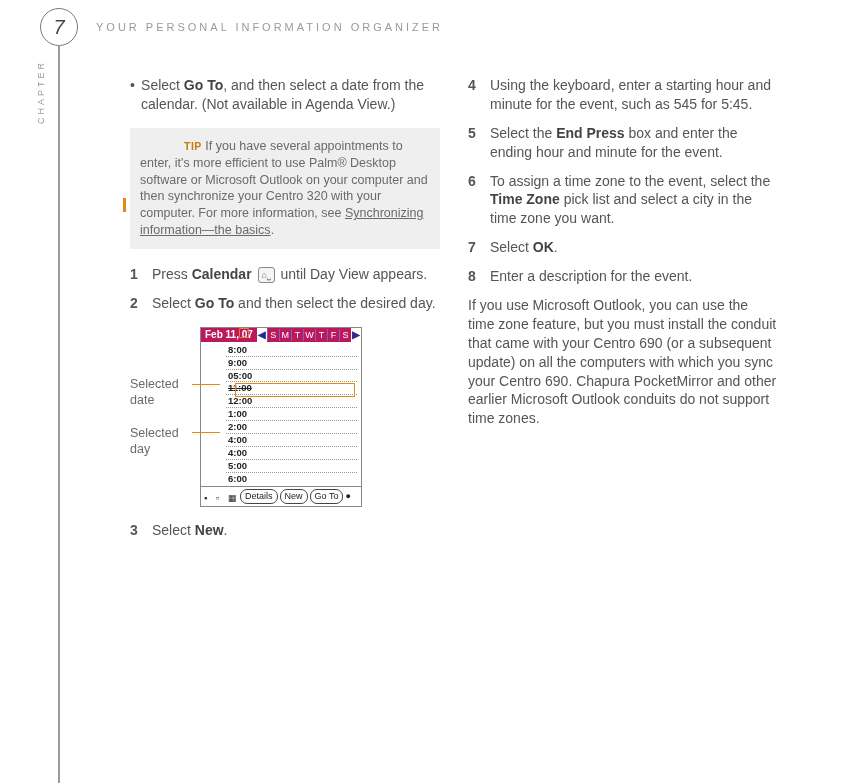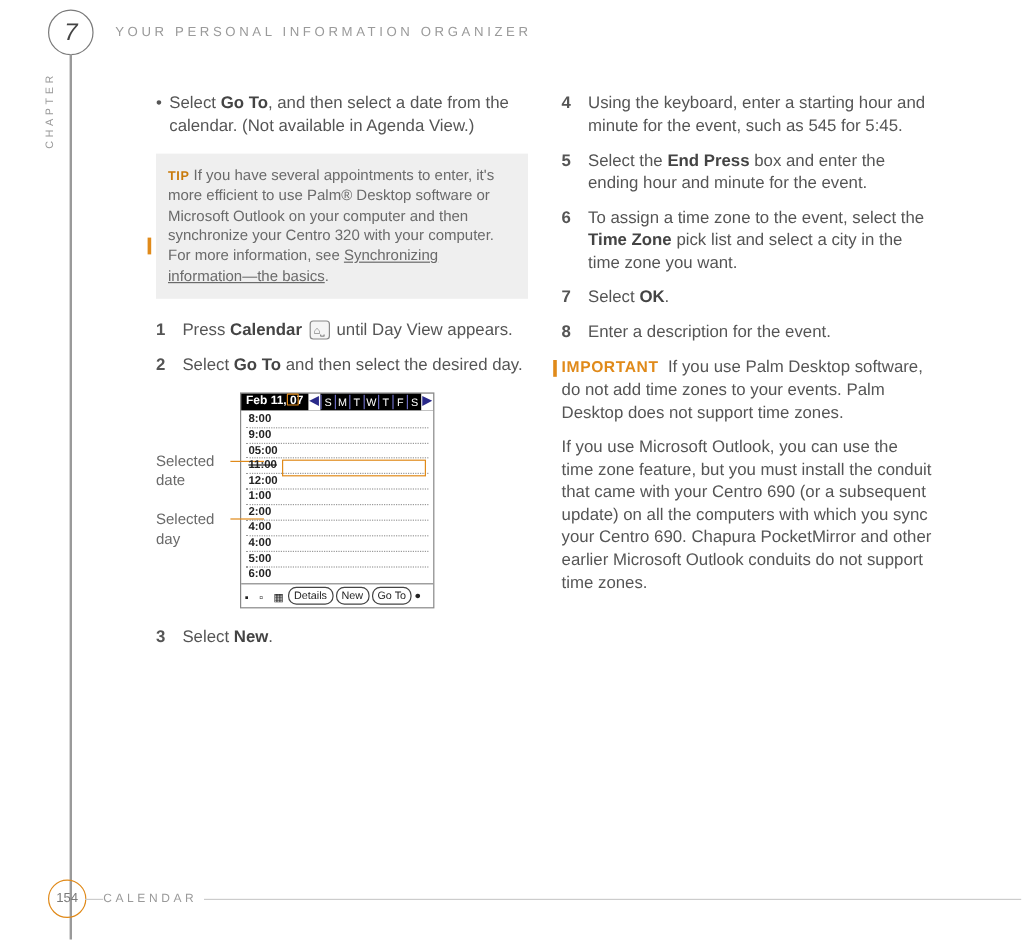--- a/index.html
+++ b/index.html
@@ -13,39 +13,39 @@
   .content { display:flex; gap:28px; margin-left:110px; margin-top:10px; }
   .col { width:310px; font-size:14px; line-height:1.35; color:#555; }
   .bullet-row { display:flex; margin-bottom:14px; }
   .bullet-dot { width:20px; color:#555; }
   .num-row { display:flex; margin-bottom:10px; }
   .num-row .n { width:22px; font-weight:bold; color:#555; flex-shrink:0; }
   .num-row .t { flex:1; }
   b.term { color:#444; font-weight:bold; }
   .heading { font-weight:bold; color:#444; margin:10px 0 10px 0; font-size:14px; }
   .tip-box { background:#efefef; padding:10px 10px; font-size:12.5px; line-height:1.35; color:#6a6a6a; position:relative; margin-bottom:16px; }
-  .tip-box .tip-label { color:#c97a0a; font-weight:bold; font-size:10.5px; letter-spacing:0.5px; }
+  .tip-box .tip-label { color:#c97a0a; font-weight:bold; font-size:10.5px; letter-spacing:0.5px;margin-left:44px; }
   .tip-box .link { text-decoration:underline; }
   .tip-marker { position:absolute; left:-7px; top:70px; width:3px; height:14px; background:#e08a1a; }
   .important-label { color:#e08a1a; font-weight:bold; letter-spacing:0.5px; font-size:13px; }
   .important-marker { position:absolute; left:-7px; top:210px; width:3px; height:14px; background:#e08a1a; }
   .col2 { position:relative; }
   .cal-icon { display:inline-block; border:1px solid #888; border-radius:3px; font-size:9px; padding:1px 3px; vertical-align:middle; background:#f5f5f5; margin:0 2px; }
   
   .figure-row { display:flex; margin:14px 0 14px 0; align-items:center; }
   .figure-labels { width:70px; font-size:12.5px; color:#6a6a6a; line-height:1.3; }
   .figure-labels .lbl1 { margin-bottom:16px; }
   .device-shot { width:160px; border:1px solid #888; background:#fff; font-size:10px; color:#222; }
-  .ds-top { background:#000000; color:#fff; display:flex; align-items:center; font-size:10px; height:14px; }
+  .ds-top { background:#be185d; color:#fff; display:flex; align-items:center; font-size:10px; height:14px; }
   .ds-date { font-weight:bold; padding:0 4px; }
   .ds-arrow { background:#fff; color:#2a2a8a; width:10px; text-align:center; font-weight:bold; }
   .ds-days { display:flex; flex:1; }
   .ds-days span { flex:1; text-align:center; color:#fff; font-size:9px; border-left:1px solid #6a6ac0; }
   .ds-body { padding:2px 4px; position:relative; }
-  .ds-row { border-bottom:1px dotted #999; font-size:9.5px; line-height:1.25; font-weight:bold; text-align:left; padding-left:2px; }
+  .ds-row { border-bottom:1px dotted #999; font-size:9.5px; line-height:1.25; font-weight:bold; text-align:left; padding-left:2px;margin-left:21px; }
   .ds-row.strike { text-decoration:line-through; }
   .ds-highlight { position:absolute; border:1.5px solid #e08a1a; left:34px; top:41px; width:118px; height:12px; }
   .ds-highlight2 { position:absolute; border:1.5px solid #e08a1a; left:38px; top:0px; width:8px; height:8px; border-radius:1px; }
   .ds-footer { border-top:1px solid #888; display:flex; align-items:center; gap:2px; padding:2px 3px; font-size:9px; }
   .ds-btn { border:1px solid #444; border-radius:7px; padding:0 4px; font-size:9px; }
   .ds-foot-icon { width:10px; height:10px; display:inline-block; }
   
   .page-footer { position:absolute; bottom:18px; left:20px; display:flex; align-items:center; gap:14px; }
   .pg-bubble { width:30px; height:30px; border:1.5px solid #e08a1a; border-radius:50%; display:flex; align-items:center; justify-content:center; font-size:11px; color:#7a7a7a; position:relative; margin-left:20px; }
   .pg-bubble::after { content:""; position:absolute; left:30px; top:50%; width:780px; border-top:1px solid #ccc; }
@@ -165,29 +165,18 @@
       </div>
       <div class="num-row">
         <div class="n">7</div>
         <div class="t"><span>Select </span><b class="term">OK</b><span>.</span></div>
       </div>
       <div class="num-row">
         <div class="n">8</div>
         <div class="t">Enter a description for the event.</div>
       </div>
 
-      <div style="margin:8px 0 10px 0; position:relative;">
-        <div class="important-marker" style="top:4px;"></div>
-        <span class="important-label">IMPORTANT</span>
-        <span>&nbsp;</span><span>If you use Palm Desktop software, do not add time zones to your events. Palm Desktop does not support time zones.</span>
-      </div>
 
       <div>If you use Microsoft Outlook, you can use the time zone feature, but you must install the conduit that came with your Centro 690 (or a subsequent update) on all the computers with which you sync your Centro 690. Chapura PocketMirror and other earlier Microsoft Outlook conduits do not support time zones.</div>
     </div>
   </div>
 
-  <div class="page-footer">
-    <div class="pg-bubble">
-      <span>154</span>
-    </div>
-    <div class="footer-label">CALENDAR</div>
-  </div>
 </div>
 
 </body></html>

